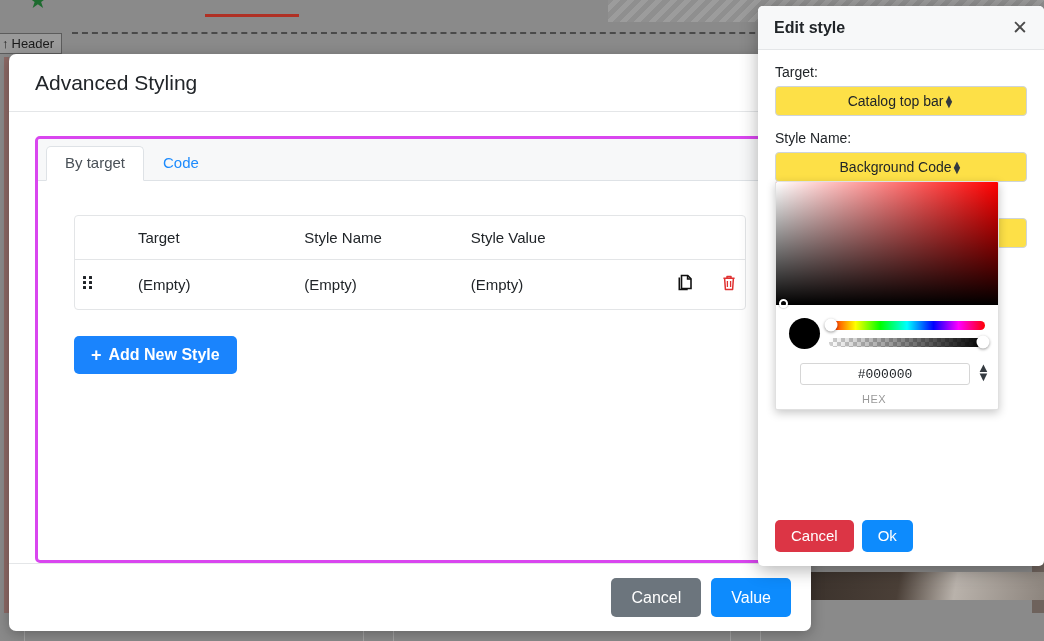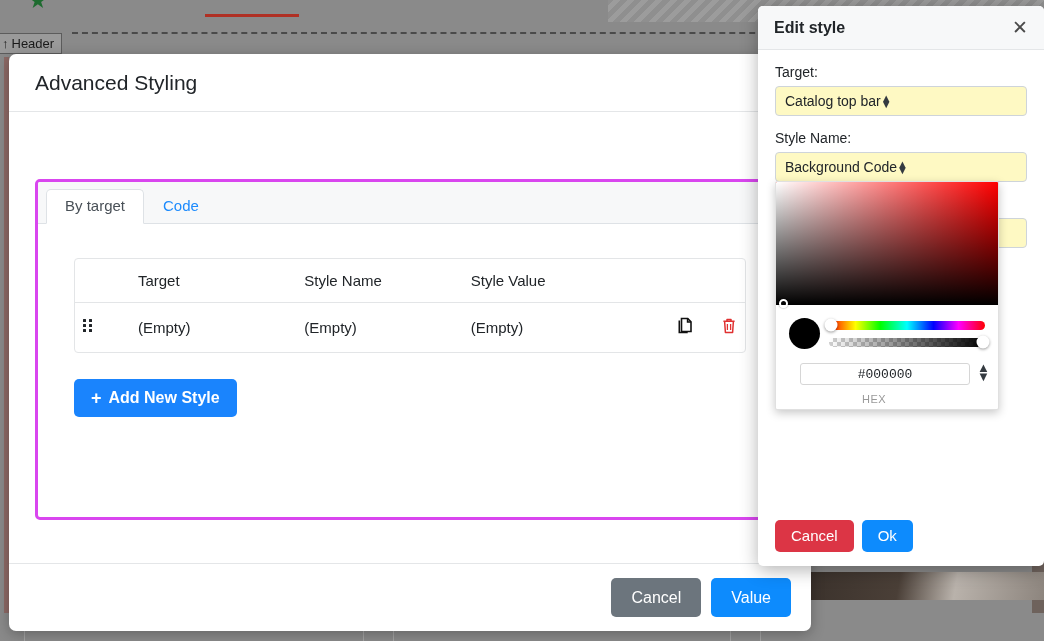--- a/index.html
+++ b/index.html
@@ -87,21 +87,20 @@
   
   #advanced-styling-modal {
     position: absolute;
     left: 9px; top: 54px;
     width: 802px; height: 577px;
     background: #ffffff;
     border-radius: 7px;
     box-shadow: 0 3px 14px rgba(0,0,0,.28);
     display: flex; flex-direction: column;
     overflow: hidden;
-    gap: 43px;
   }
   .modal-header {
     height: 58px;
     flex: 0 0 58px;
     display: flex; align-items: center;
     padding: 0 26px;
     border-bottom: 1px solid #e4e6e8;
   }
   .modal-title {
     font-size: 21px;
@@ -266,22 +265,22 @@
   .es-label {
     font-size: 14px; color: #212529;
     margin: 0 0 6px 0;
   }
   .es-field-group { margin-bottom: 14px; }
   .es-select {
     width: 100%;
     height: 30px;
     border: 1px solid #ced4da;
     border-radius: 4px;
-    background: #fef9c3;
-    display: flex; align-items: center; justify-content: flex-start;
+    background: #fde047;
+    display: flex; align-items: center; justify-content: center;
     padding: 0 9px;
     font-size: 14px;
     color: #212529;
     cursor: pointer;
   }
   .chev-updown {
     display: inline-flex; flex-direction: column; line-height: .55;
     font-size: 11px; color: #343a40;
   }
   .chev-down { font-size: 13px; color: #6c757d; }

